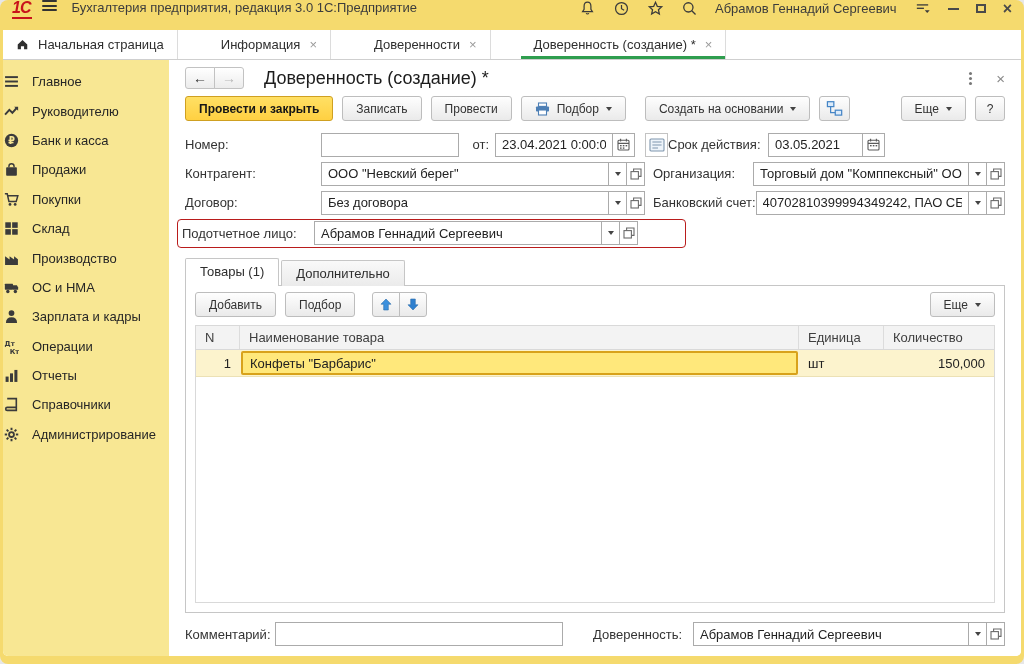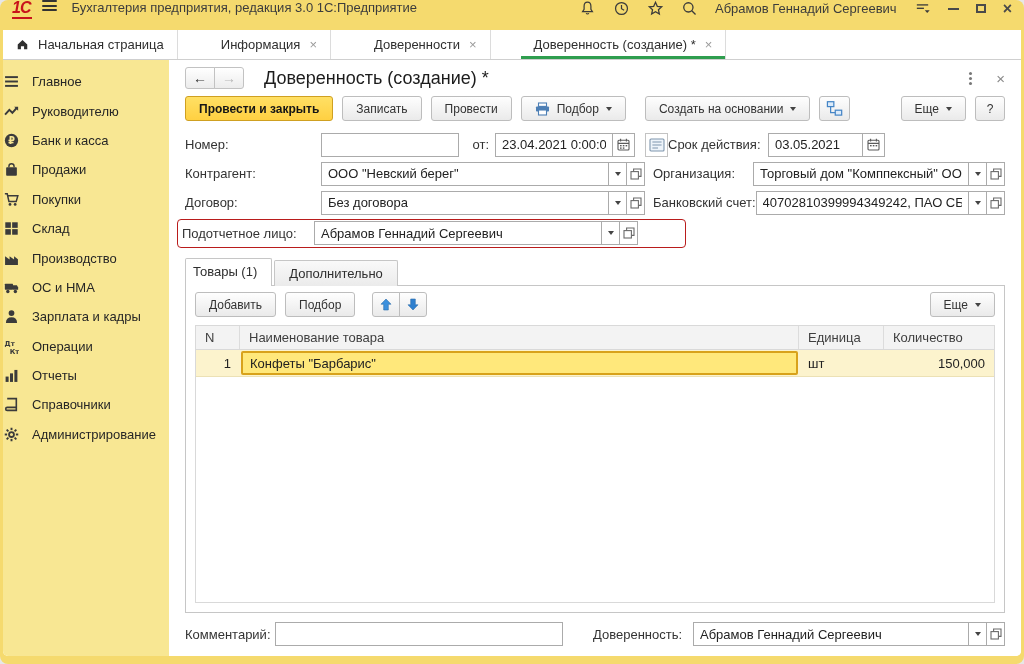--- a/index.html
+++ b/index.html
@@ -59,21 +59,21 @@
   .rgrp{flex:1;min-width:0;}
   .tf.stretch{flex:1;min-width:0;}
   .mini{width:19px;height:24px;border:1px solid #ababab;background:#fff;margin-left:-1px;display:flex;align-items:center;justify-content:center;cursor:pointer;padding:0;}
   .mini.wide{width:23px;}
   .rpart{flex:1;display:flex;align-items:center;min-width:0;}
   .ann{display:flex;align-items:center;border:1px solid #b91c1c;border-radius:4px;padding:1px 47px 2px 4px;margin-left:-8px;}
   .ann .l1{flex:0 0 132px;}
   
   .dtabs{display:flex;align-items:flex-end;padding:4px 16px 0;}
   .dtab{font-size:13px;color:#2e2e2e;padding:5px 14px;border:1px solid #c6c6c6;border-bottom:none;border-radius:2px 2px 0 0;background:linear-gradient(#f9f9f9,#ebebeb);margin-right:2px;position:relative;top:1px;cursor:pointer;white-space:nowrap;}
-  .dtab.active{background:#fff;z-index:2;padding-bottom:7px;padding-left:7px;}
+  .dtab.active{background:#fff;z-index:2;padding-bottom:7px;}
   .panel{margin:0 16px;border:1px solid #c6c6c6;flex:1;display:flex;flex-direction:column;min-height:0;background:#fff;}
   .ptoolbar{display:flex;align-items:center;gap:9px;padding:6px 9px 5px;}
   .arrgroup{display:flex;margin-left:8px;}
   .arrbtn{width:28px;height:25px;border:1px solid #bdbdbd;background:linear-gradient(#fefefe,#eaeaea);display:flex;align-items:center;justify-content:center;cursor:pointer;padding:0;}
   .arrbtn.up{border-radius:3px 0 0 3px;}
   .arrbtn.down{border-radius:0 3px 3px 0;margin-left:-1px;}
   .tblwrap{flex:1;margin:3px 9px 9px;border:1px solid #d9d9d9;display:flex;flex-direction:column;min-height:0;}
   .thead{display:grid;grid-template-columns:44px 1fr 85px 110px;background:#f3f3f3;border-bottom:1px solid #d9d9d9;}
   .th{font-size:13px;color:#3f3f3f;padding:4px 9px;border-right:1px solid #dcdcdc;white-space:nowrap;overflow:hidden;}
   .th:last-child{border-right:none;}

